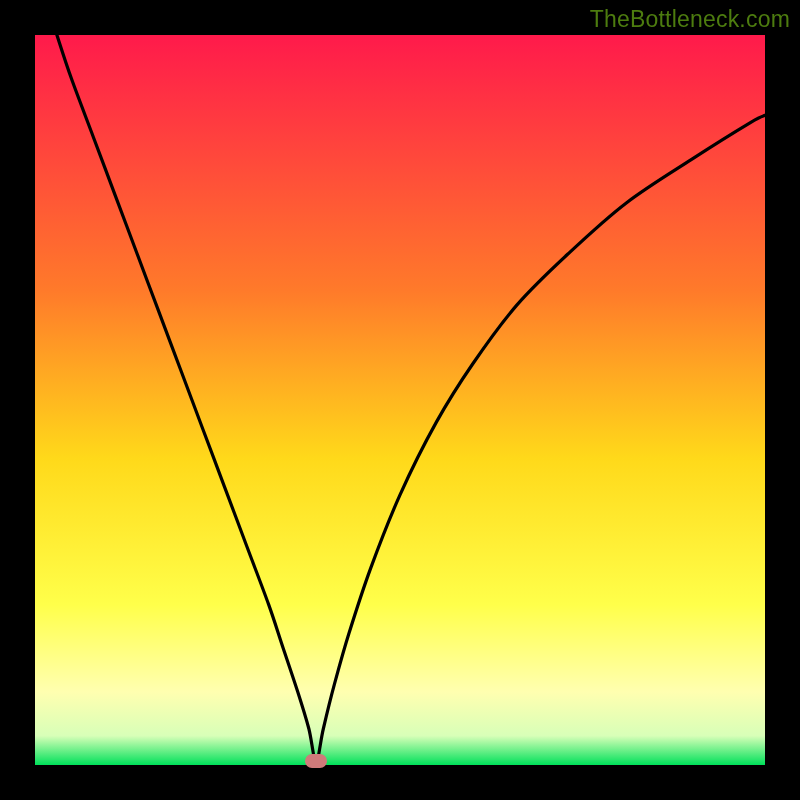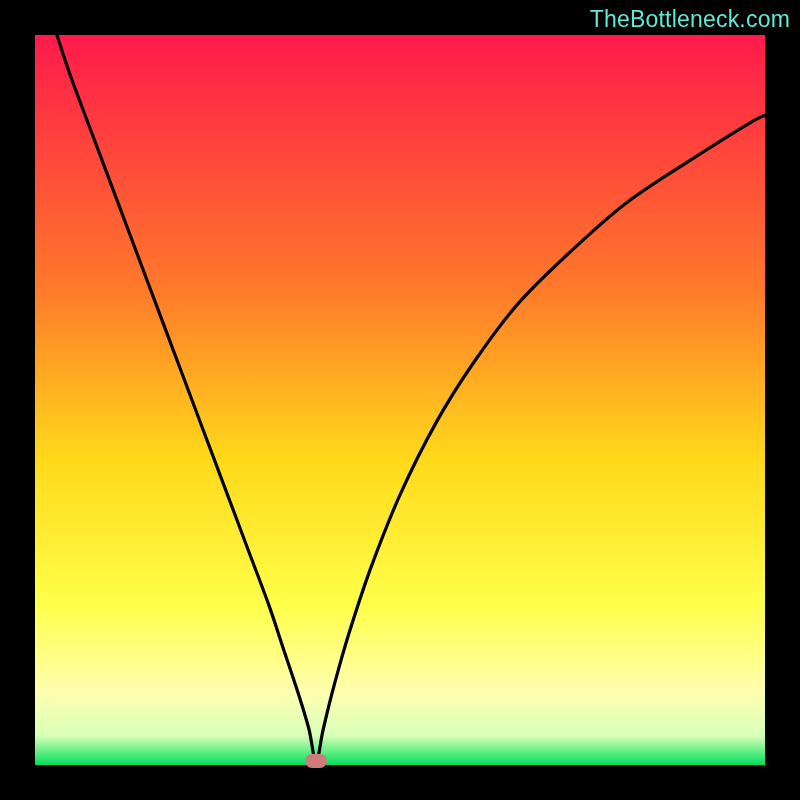--- a/index.html
+++ b/index.html
@@ -23,21 +23,21 @@
     position: absolute;
     left: 0;
     top: 0;
     width: 730px;
     height: 730px;
   }
   .watermark {
     position: absolute;
     top: 6px;
     right: 10px;
-    color: #5eead4;
+    color: #4d7c0f;
     font-size: 23px;
     font-weight: 500;
     letter-spacing: 0.2px;
     user-select: none;
   }
   .marker {
     position: absolute;
     width: 22px;
     height: 14px;
     background: #cf7a7a;

